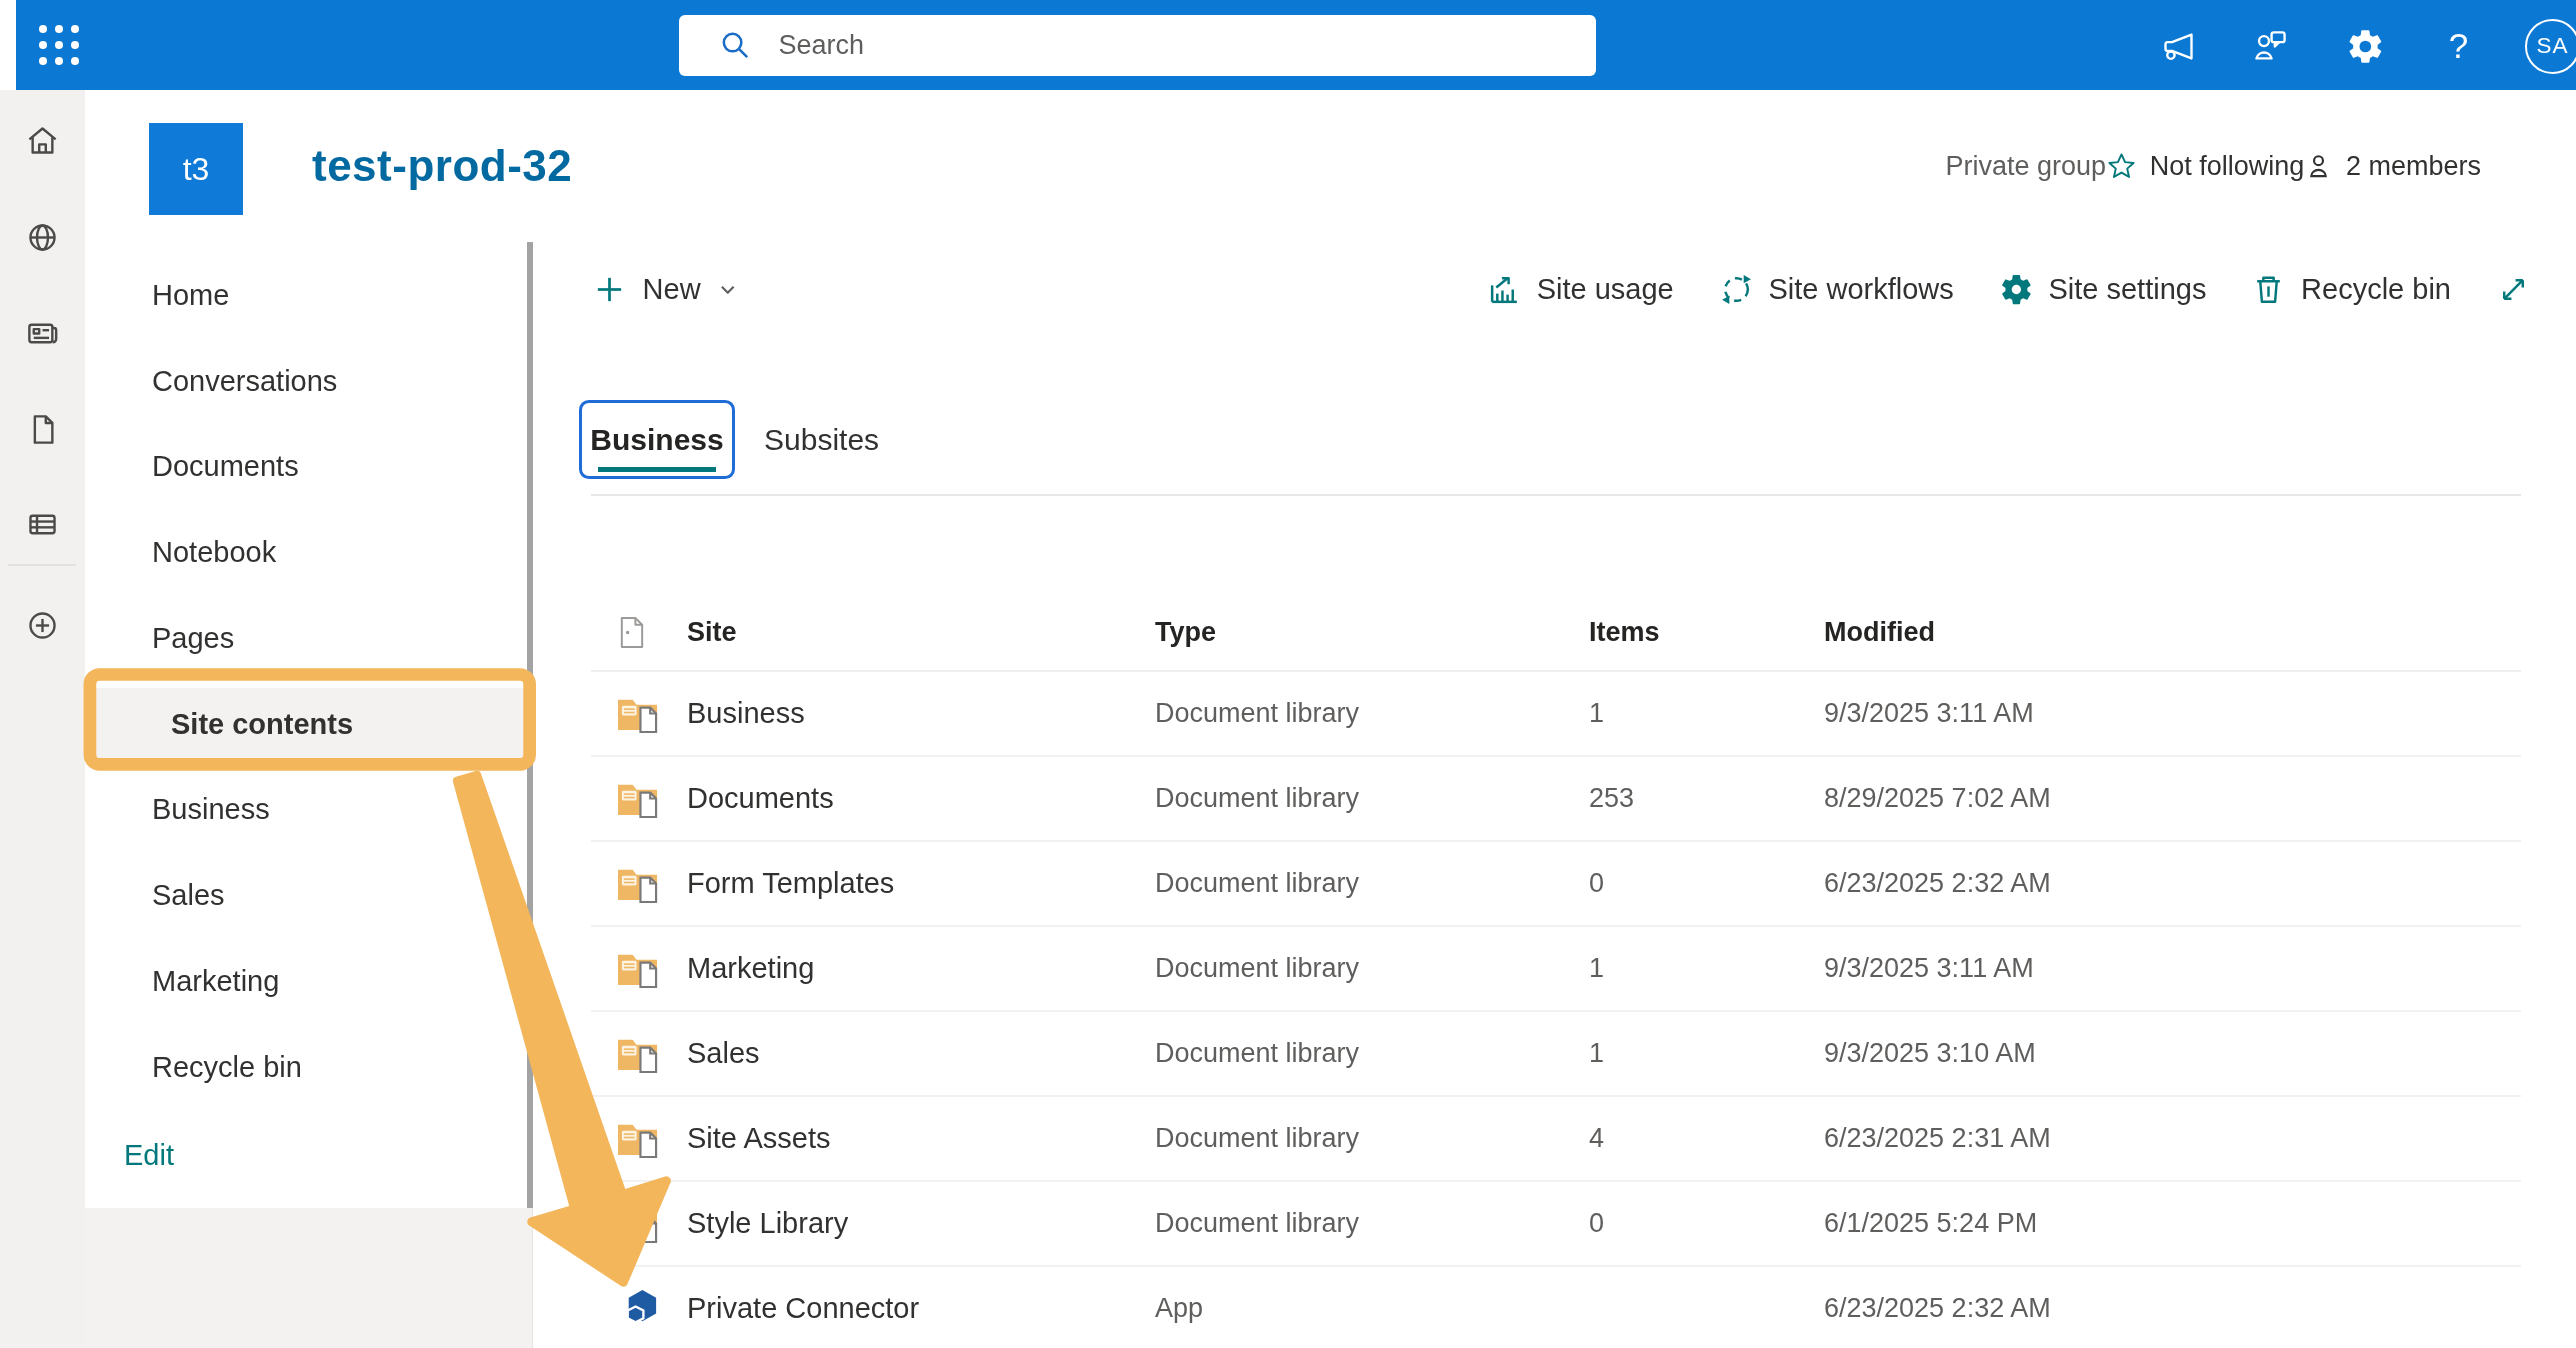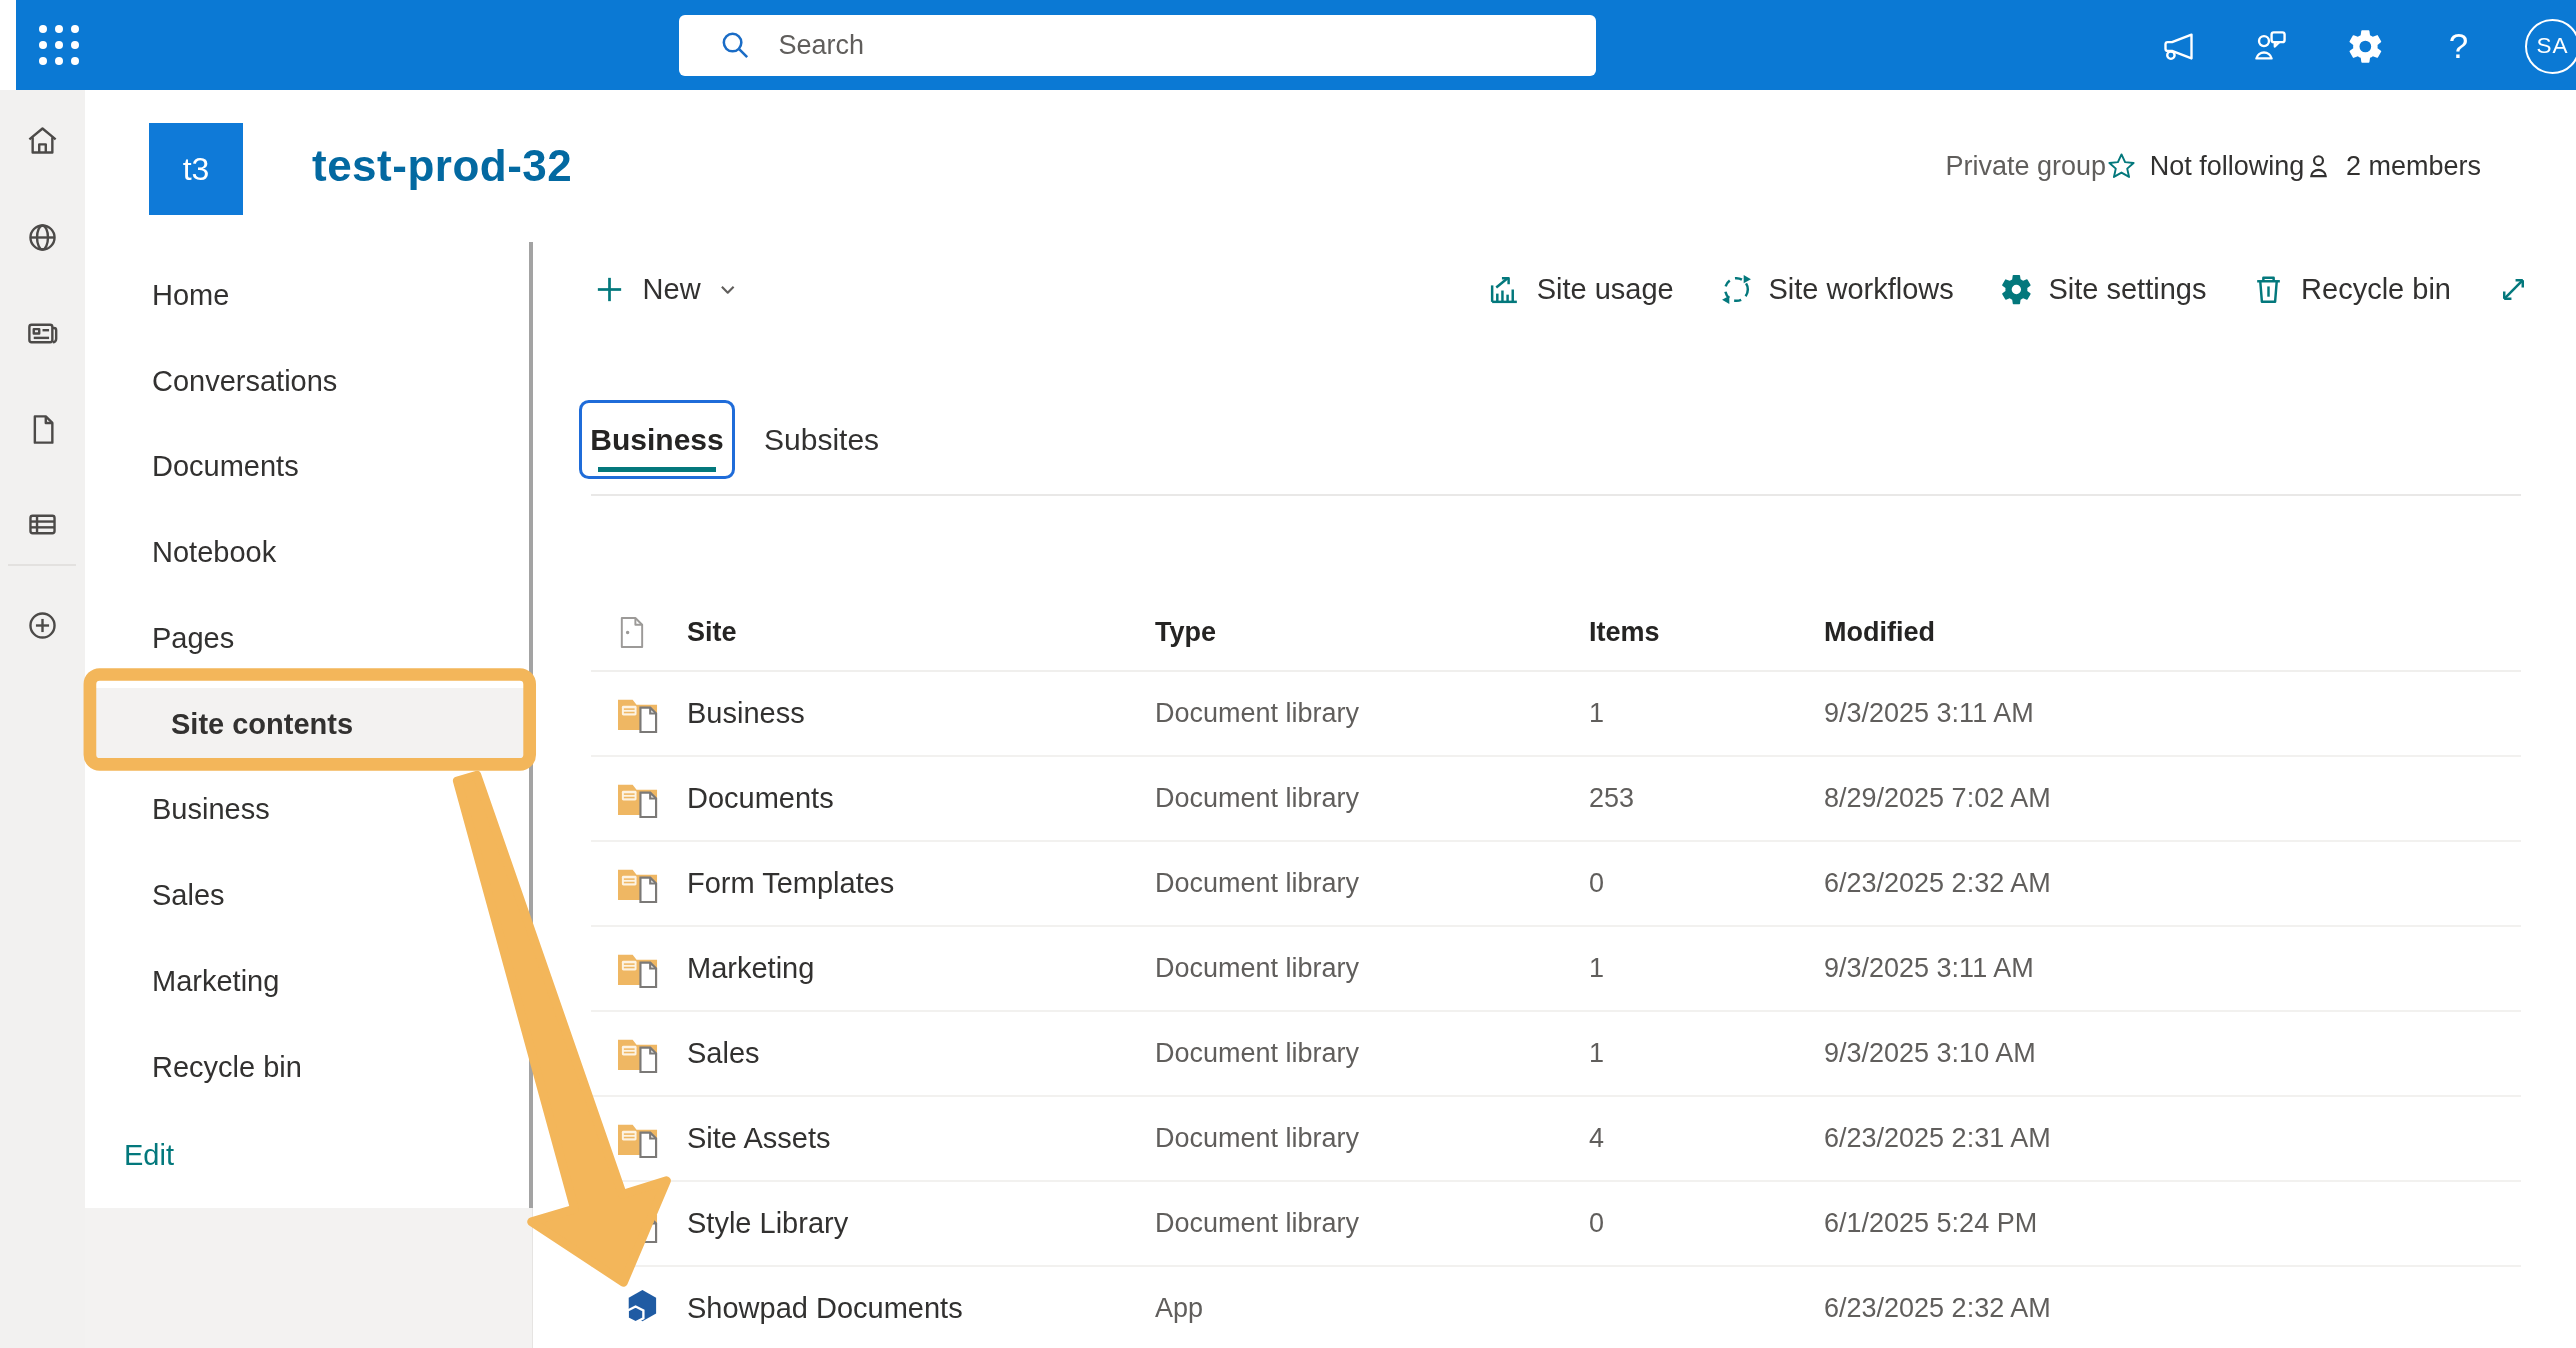--- a/index.html
+++ b/index.html
@@ -36,21 +36,21 @@
   .header-right { position:absolute; right:95px; top:0; height:152px; display:flex; align-items:center; }
   .header-chip { display:flex; align-items:center; gap:12.7px; font-size:27px; color:#323130; }
   .privacy-label { color:#605e5c; }
 
   
   .app-rail { position:absolute; left:0; top:90px; width:85px; height:1259px; background:#f2f1f0; }
   .rail-icon { position:absolute; left:25.4px; width:35px; height:35px; color:#4c4a48; cursor:pointer; }
   .rail-divider { position:absolute; left:7.8px; width:68px; height:2px; background:#e3e1df; }
 
   
-  .nav-panel { position:absolute; left:85px; top:242px; width:448px; height:966px; background:#fff; border-right:4px solid #a3a3a3; }
+  .nav-panel { position:absolute; left:85px; top:242px; width:448px; height:966px; background:#fff; border-right:6px solid #a3a3a3; }
   .nav-below { position:absolute; left:85px; top:1208px; width:448px; height:141px; background:#f3f2f1; border-right:1px solid #e6e4e2; }
   .nav-item { position:absolute; left:0; width:448px; height:86px; line-height:86px;
     padding-left:67px; font-size:29px; color:#323130; cursor:pointer; }
   .nav-selected-bg { position:absolute; left:8.8px; top:446px; width:430px; height:70px; background:#f3f2f1; }
   .nav-item.selected { font-weight:700;margin-left:19px; }
   .nav-edit { position:absolute; left:0; top:886px; width:448px; height:55px; line-height:55px;
     padding-left:39px; font-size:29px; color:#03787c; cursor:pointer; }
 
   
   .new-button { position:absolute; left:593px; top:264px; height:51px; display:flex; align-items:center; gap:16.6px;
@@ -443,21 +443,21 @@
     <span class="t-dim">6/1/2025 5:24 PM</span>
   </div>
 
   <div class="t-row">
     <span class="t-icon-cell">
       <svg width="45" height="45" viewBox="0 0 46 46">
         <polygon points="27,4 41,12 41,28 27,36 13,28 13,12" fill="#1f5ba3"></polygon>
         <polygon points="12,25 20,21 28,25 28,33 20,37 12,33" fill="#1f5ba3" stroke="#fff" stroke-width="2.4"></polygon>
       </svg>
     </span>
-    <span class="t-name">Showpad Documents</span>
+    <span class="t-name">Private Connector</span>
     <span class="t-dim">App</span>
     <span class="t-dim"></span>
     <span class="t-dim">6/23/2025 2:32 AM</span>
   </div>
 </div>
 
 <svg class="annotation" viewBox="0 0 2636 1380">
   <rect x="92" y="690" width="450" height="92" rx="10" fill="none" stroke="#f3b65a" stroke-width="13"></rect>
   <path d="M468 799 L588 1237 L544 1250 L638 1312 L682 1208 L637 1222 L488 793 Z" fill="#f3b65a" stroke="#f3b65a" stroke-width="9" stroke-linejoin="round"></path>
 </svg>

